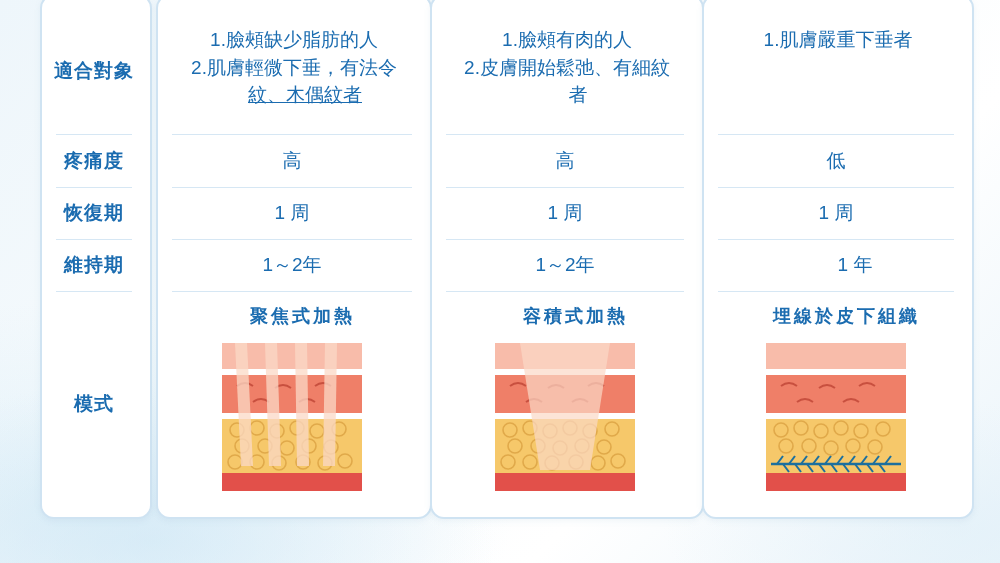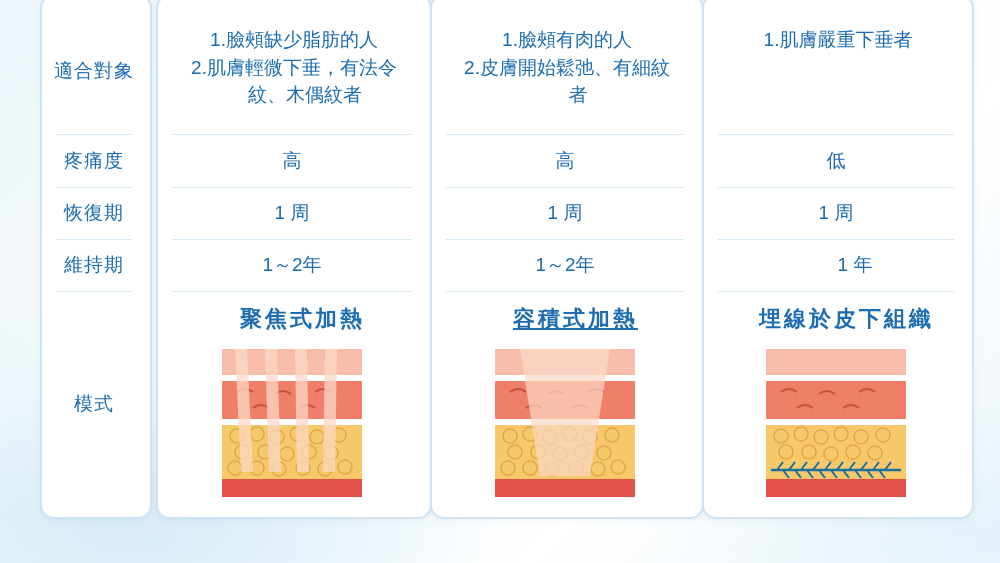--- a/index.html
+++ b/index.html
@@ -81,21 +81,21 @@
     box-sizing: border-box;
     color: #1f6fb2;
   }
   .label-cell {
     left: 0px;
     width: 108px;
     display: flex;
     align-items: center;
     justify-content: center;
     font-size: 19px;
-    font-weight: normal;
+    font-weight: bold;
     color: #1b6cb0;
     letter-spacing: 1px;
   }
   .data-cell {
     display: flex;
     align-items: center;
     justify-content: center;
     font-size: 18px;
     color: #1b6cb0;
     text-align: center;
@@ -113,21 +113,21 @@
   }
   .list-cell .li {
     display: flex;
     align-items: flex-start;
   }
   .list-cell .txt {
     flex: 1 1 auto;
   }
 
   .mode-title {
-    font-size: 22px;
+    font-size: 18px;
     font-weight: bold;
     color: #1b6cb0;
     text-align: center;
     letter-spacing: 3px;
     padding-left: 21px;
   }
 
   .skin-fig {
     display: block;
     margin: 10px auto 0 auto;
@@ -178,21 +178,21 @@
     <div class="cell label-cell" style="top:245px; height:52px;">維持期</div>
 
     <div class="cell list-cell" style="left:116px; width:272px; top:28px; height:112px;">
       <div class="li">
           <span class="txt">1.臉頰缺少脂肪的人</span>
         </div>
       <div class="li">
           <span class="txt">2.肌膚輕微下垂，有法令</span>
         </div>
       <div class="li">
-          <span class="txt" style="padding-left:22px;">紋、木偶紋者</span>
+          <span class="txt" style="padding-left:22px;text-decoration:underline;">紋、木偶紋者</span>
         </div>
     </div>
     <div class="cell data-cell big" style="left:116px; width:272px; top:140px; height:53px;">高</div>
     <div class="cell data-cell big" style="left:116px; width:272px; top:193px; height:52px;">1 周</div>
     <div class="cell data-cell big" style="left:116px; width:272px; top:245px; height:52px;">1～2年</div>
     <div class="cell" style="left:116px; width:272px; top:310px; height:213px;">
       <div class="mode-title">聚焦式加熱</div>
       <svg class="skin-fig" width="150" height="160" viewBox="0 0 150 160">
         <rect x="5" y="5" width="140" height="26" fill="#f8bcaa"></rect>
         <rect x="5" y="31" width="140" height="6" fill="#ffffff"></rect>
@@ -240,21 +240,21 @@
       <div class="li">
           <span class="txt">2.皮膚開始鬆弛、有細紋</span>
         </div>
       <div class="li">
           <span class="txt" style="padding-left:22px;">者</span>
         </div>
     </div>
     <div class="cell data-cell big" style="left:390px; width:270px; top:140px; height:53px;">高</div>
     <div class="cell data-cell big" style="left:390px; width:270px; top:193px; height:52px;">1 周</div>
     <div class="cell data-cell big" style="left:390px; width:270px; top:245px; height:52px;">1～2年</div>
-    <div class="cell" style="left:390px; width:270px; top:310px; height:213px;text-decoration:underline;">
+    <div class="cell" style="left:390px; width:270px; top:310px; height:213px;">
       <div class="mode-title">容積式加熱</div>
       <svg class="skin-fig" width="150" height="160" viewBox="0 0 150 160">
         <rect x="5" y="5" width="140" height="26" fill="#f8bcaa"></rect>
         <rect x="5" y="31" width="140" height="6" fill="#ffffff"></rect>
         <rect x="5" y="37" width="140" height="38" fill="#ef7f68"></rect>
         <path d="M20 48 q8 -6 16 0" stroke="#c8503f" stroke-width="2" fill="none"></path>
         <path d="M58 50 q8 -6 16 0" stroke="#c8503f" stroke-width="2" fill="none"></path>
         <path d="M98 48 q8 -6 16 0" stroke="#c8503f" stroke-width="2" fill="none"></path>
         <path d="M36 64 q8 -6 16 0" stroke="#c8503f" stroke-width="2" fill="none"></path>
         <path d="M82 64 q8 -6 16 0" stroke="#c8503f" stroke-width="2" fill="none"></path>

